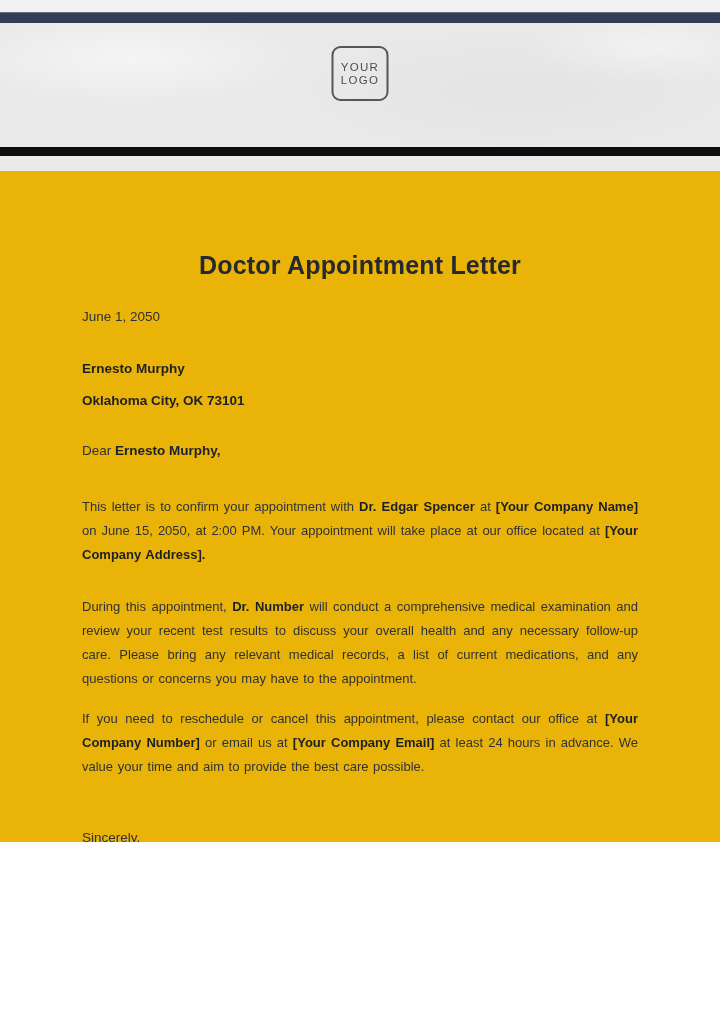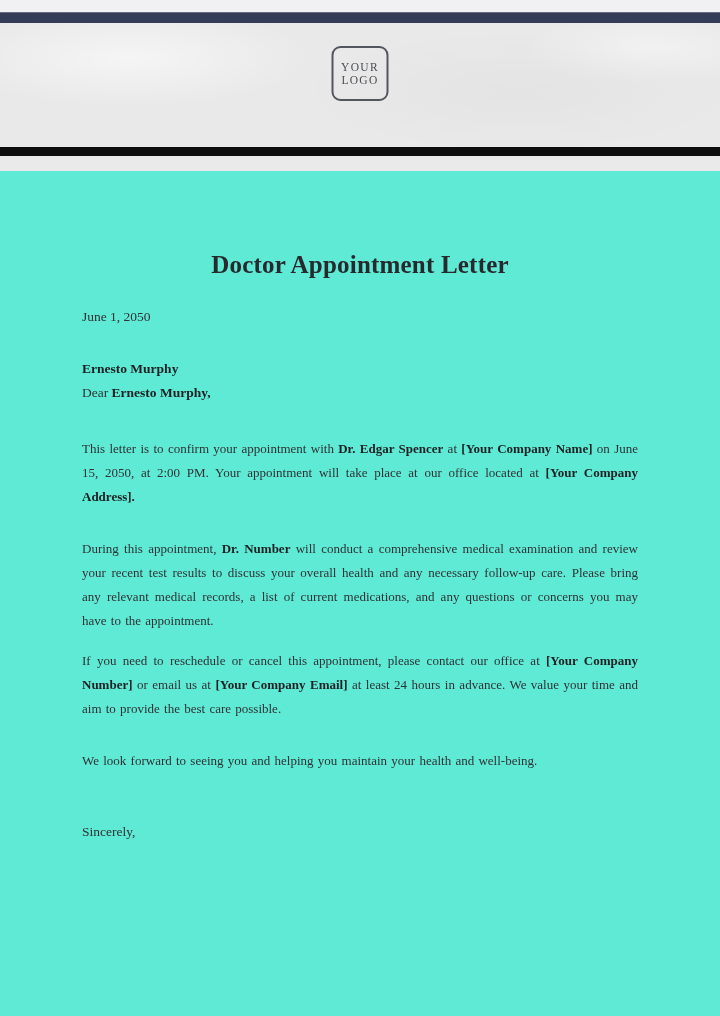--- a/index.html
+++ b/index.html
@@ -9,23 +9,23 @@
     --top_strip:#f1f1f3;
     --bottom_strip:#eaeaeb;
     --body_text:#2f3237;
     --bold_text:#1d2024;
     --title_text:#26292d;
     --logo_ink:#4a4d52;
     --contact_ink:#3f4348;
   }
   html,body{margin:0;padding:0;background:#ffffff;}
   .page{
-    width:720px;height:1016px;position:relative;overflow:hidden;
-    background:#5eead4;
-    font-family:Liberation Serif, serif;
+    width:720px;height:842px;position:relative;overflow:hidden;
+    background:#eab308;
+    font-family:Liberation Sans, sans-serif;
     color:var(--body_text);
   }
   
   .top-strip{height:12px;background:var(--top_strip);}
   .navy-bar{height:11px;background:var(--navy_bar);box-shadow:inset 0 1px 0 rgba(255,255,255,.25);}
   .header-main{
     height:124px;position:relative;text-align:center;
     background:
       radial-gradient(ellipse 260px 70px at 18% 28%, rgba(255,255,255,.55), rgba(255,255,255,0) 70%),
       radial-gradient(ellipse 320px 90px at 72% 55%, rgba(0,0,0,.025), rgba(0,0,0,0) 70%),
@@ -52,21 +52,21 @@
   .content{padding:0 82px;}
   .letter-title{
     margin-top:80px;text-align:center;
     font-size:25px;line-height:28px;font-weight:bold;
     color:var(--title_text);letter-spacing:.2px;
   }
   .line{font-size:13.5px;line-height:24px;}
   .date-line{margin-top:26px;}
   .recipient-name{margin-top:28px;font-weight:bold;color:var(--bold_text);}
   .recipient-address{margin-top:8px;font-weight:bold;color:var(--bold_text);}
-  .salutation{}
+  .salutation{margin-top:26px;}
   .para{
     font-size:13px;line-height:24px;text-align:justify;
     word-spacing:1px;
   }
   .p1{margin-top:32px;}
   .p2{margin-top:28px;}
   .p3{margin-top:16px;}
   .p4{margin-top:28px;}
   .closing{margin-top:47px;}
   strong{font-weight:bold;color:var(--bold_text);}
@@ -89,27 +89,27 @@
   <div class="black-bar"></div>
   <div class="bottom-strip"></div>
 
   <div class="content">
 
     <div class="letter-title">Doctor Appointment Letter</div>
 
     <div class="line date-line">June 1, 2050</div>
 
     <div class="line recipient-name">Ernesto Murphy</div>
+    <div class="line recipient-address">Oklahoma City, OK 73101</div>
 
     <div class="line salutation">Dear <strong>Ernesto Murphy,</strong></div>
 
     <div class="para p1">This letter is to confirm your appointment with <strong>Dr. Edgar Spencer</strong> at <strong>[Your Company Name]</strong> on June 15, 2050, at 2:00 PM. Your appointment will take place at our office located at <strong>[Your Company Address].</strong></div>
 
     <div class="para p2">During this appointment, <strong>Dr. Number</strong> will conduct a comprehensive medical examination and review your recent test results to discuss your overall health and any necessary follow-up care. Please bring any relevant medical records, a list of current medications, and any questions or concerns you may have to the appointment.</div>
 
     <div class="para p3">If you need to reschedule or cancel this appointment, please contact our office at <strong>[Your Company Number]</strong> or email us at <strong>[Your Company Email]</strong> at least 24 hours in advance. We value your time and aim to provide the best care possible.</div>
 
-    <div class="para p4">We look forward to seeing you and helping you maintain your health and well-being.</div>
 
     <div class="line closing">Sincerely,</div>
 
   </div>
 </div>
 
 </body></html>

